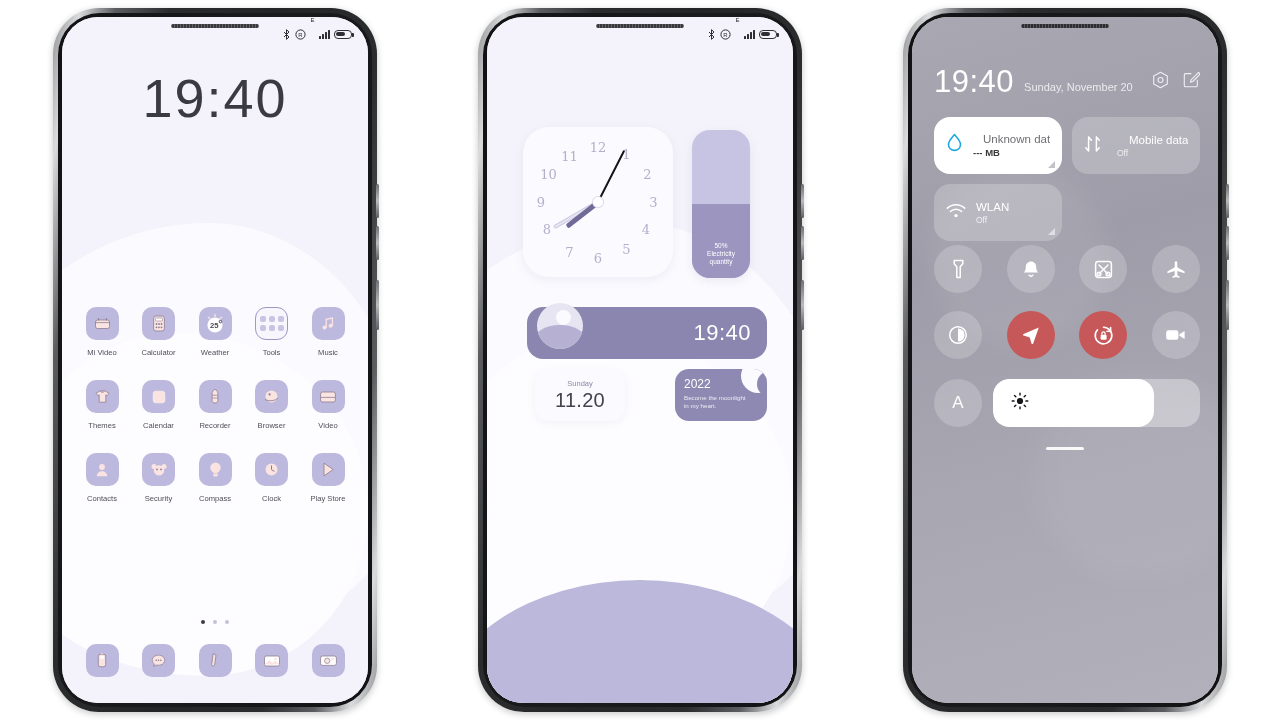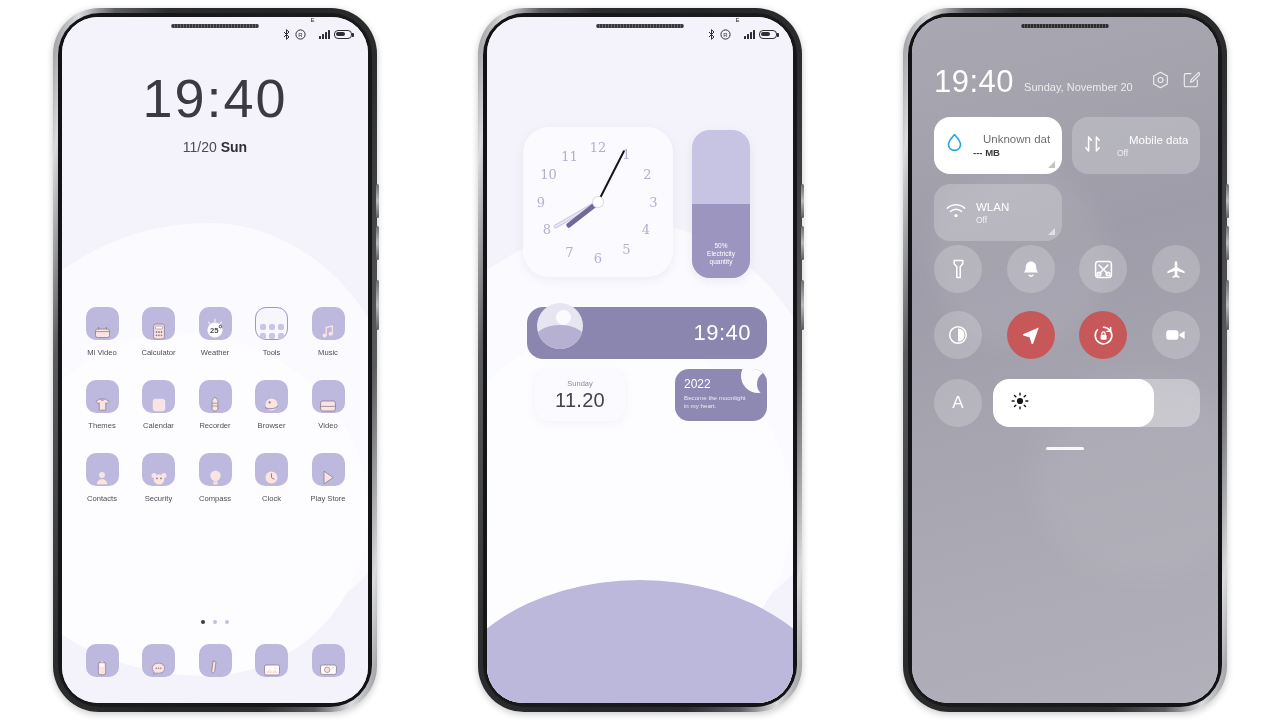--- a/index.html
+++ b/index.html
@@ -101,21 +101,21 @@
   }
   .home-date { margin-top: 14px; font-size: 14px; color: #4c4c55; font-weight: 400; }
   .home-date b { font-weight: 600; color: #2f2f37; }
 
   .grid { position: absolute; left: 14px; right: 14px; top: 290px; }
   .grid-row { display: flex; justify-content: space-between; margin-bottom: 23px; }
   .app { width: 52px; display: flex; flex-direction: column; align-items: center; }
   .app-ic {
     width: 33px; height: 33px; border-radius: 10px;
     background: #bdb8dd;
-    display: flex; align-items: flex-end; justify-content: center;
+    display: flex; align-items: center; justify-content: center;
     position: relative;
   }
   .app-ic.folder { background: #f7f6fc; border: 1px solid #9d96c7; border-radius: 11px; }
   .app-lbl { margin-top: 8px; font-size: 7.6px; color: #4e4e58; white-space: nowrap; }
 
   .mini-grid { display: grid; grid-template-columns: repeat(3, 6px); gap: 3px; }
   .mini-grid i { width: 6px; height: 6px; border-radius: 2px; background: #c9c4e4; display: block; }
 
   .dots {
     position: absolute; left: 0; right: 0; top: 603px;
@@ -276,24 +276,20 @@
             <i></i>
             <i></i>
           </span>
         <span class="batt">
             <i></i>
           </span>
       </div>
 
       <div class="home-clock">
         <div class="home-time">19:40</div>
-        <div class="home-date">
-          <span>11/20</span>
-          <b>Sun</b>
-        </div>
       </div>
 
       <div class="grid">
 
         <div class="grid-row">
           <div class="app">
             <div class="app-ic">
               <svg width="17" height="14" viewBox="0 0 17 14">
                   <rect x="1.5" y="3" width="14" height="8.5" rx="2" fill="#fae4e2" stroke="#8d7d90" stroke-width=".8"></rect>
                   <path d="M1.5 5.6h14" stroke="#8d7d90" stroke-width=".8"></path>

